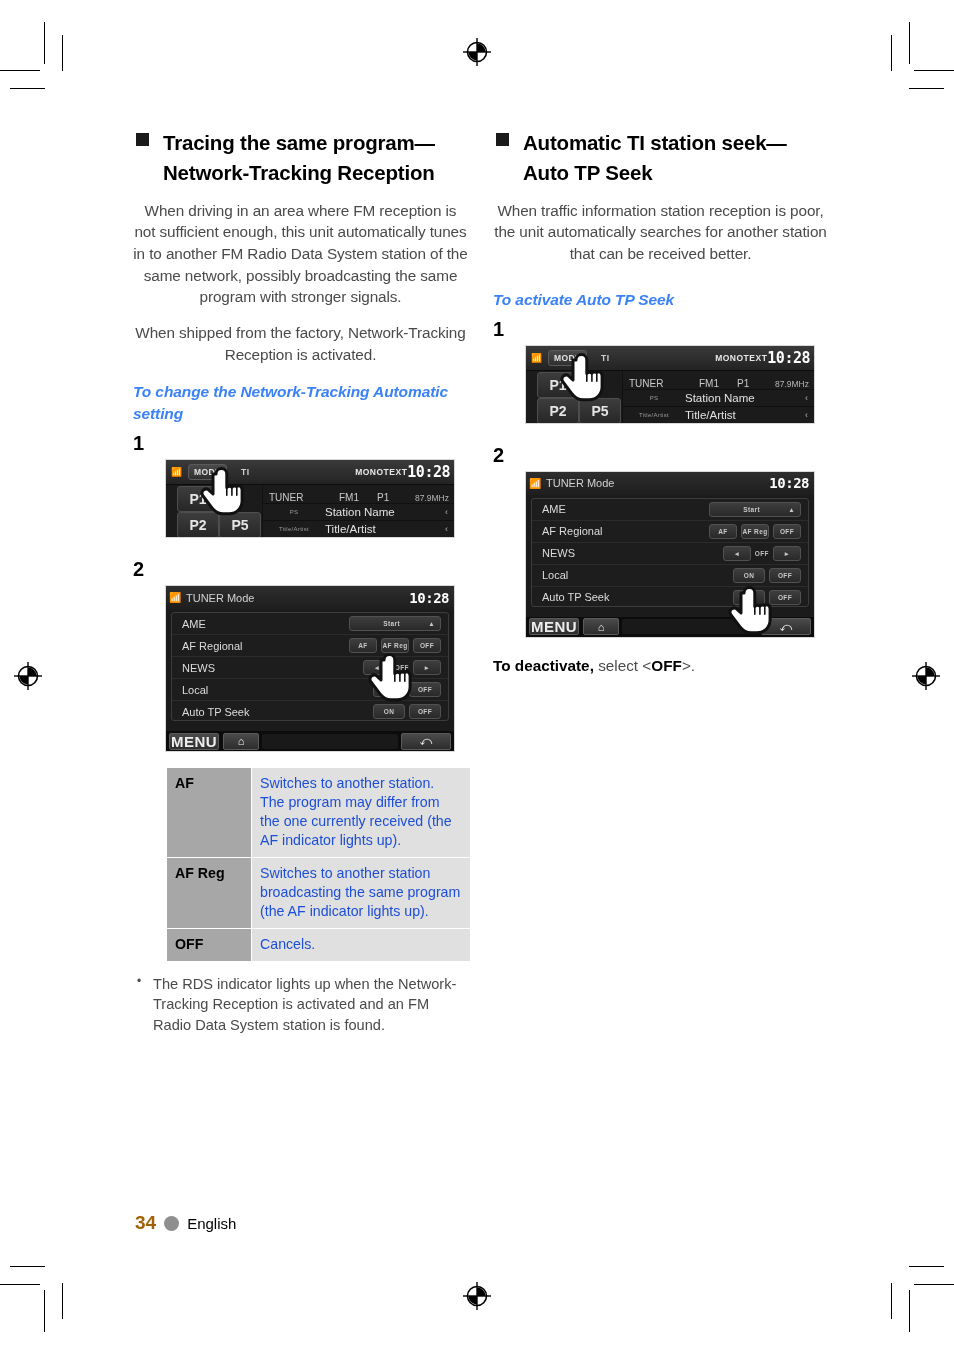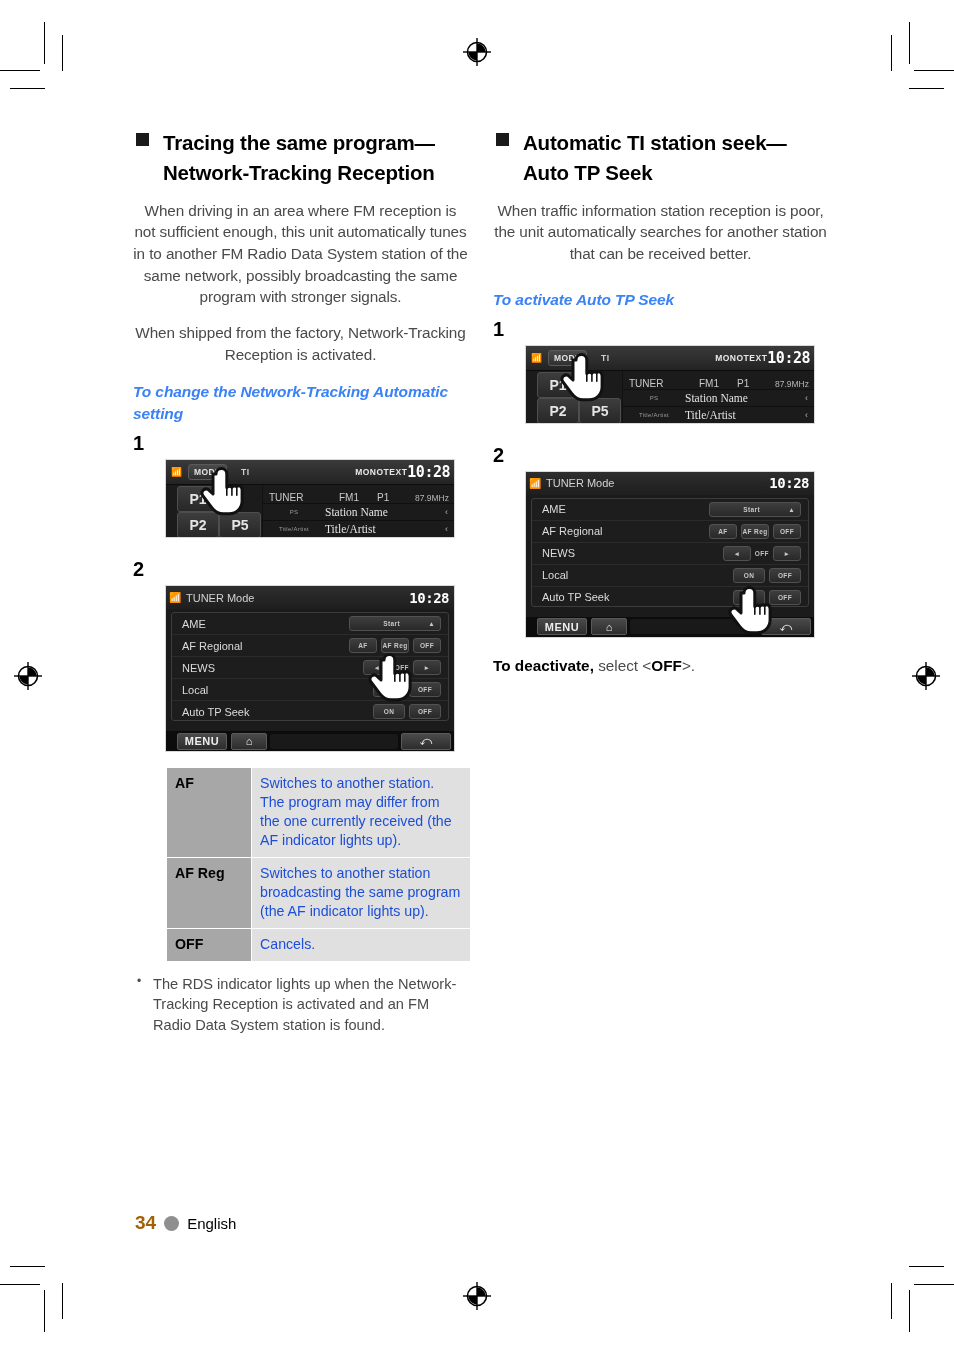--- a/index.html
+++ b/index.html
@@ -93,21 +93,21 @@
   .row-src .fm{width:38px;}
   .row-src .pn{width:30px;}
   .row-src .freq{margin-left:auto;padding-right:5px;font-size:8.5px;color:#b4b4b4;}
   .row-txt{
     height:17px;display:flex;align-items:center;
     border-bottom:1px solid #101010;
   }
   .row-txt .tag{
     width:62px;text-align:center;font-size:6px;color:#9a9a9a;letter-spacing:0.3px;
   }
-  .row-txt .val{font-size:11.5px;color:#e2e2e2;font-family:Liberation Serif, serif;}
+  .row-txt .val{font-size:11.5px;color:#e2e2e2;}
   .row-txt .arr{margin-left:auto;padding-right:6px;font-size:9px;color:#b8b8b8;}
 
   
   .mode-top{
     height:23px;display:flex;align-items:center;
     background:linear-gradient(#2e2e2e,#1e1e1e);
   }
   .mode-top .icon{width:20px;text-align:center;font-size:10px;color:#9a9a9a;}
   .mode-top .ttl{font-size:11px;color:#d2d2d2;}
   .mode-top .clock{margin-left:auto;padding-right:5px;font-size:14px;}
@@ -131,21 +131,21 @@
   .mbtn.sm{min-width:26px;}
   .mrow .plain{font-size:6.5px;font-weight:bold;color:#c0c0c0;letter-spacing:0.4px;}
   .mode-bottom{
     position:absolute;left:0;bottom:0;width:100%;height:20px;
     background:#0c0c0c;display:flex;align-items:center;
   }
   .bbtn{
     background:linear-gradient(#4a4a4a,#2d2d2d);border:1px solid #5a5a5a;border-radius:2px;
     height:15px;display:flex;align-items:center;justify-content:center;color:#ededed;
   }
-  .bbtn.menu{margin-left:11px;width:48px;font-size:11px;font-weight:bold;letter-spacing:0.5px;}
+  .bbtn.menu{margin-left:3px;width:48px;font-size:15px;font-weight:bold;letter-spacing:0.5px;}
   .bbtn.home{margin-left:4px;width:34px;font-size:11px;}
   .bbtn.back{margin-left:auto;margin-right:3px;width:48px;font-size:12px;}
   .bfill{flex:1;height:15px;background:#191919;margin:0 3px;border-radius:2px;}
 
   
   .hand{position:absolute;width:52px;height:50px;pointer-events:none;}
   .hand svg{display:block;width:100%;height:100%;}
 
   
   table.opts{

